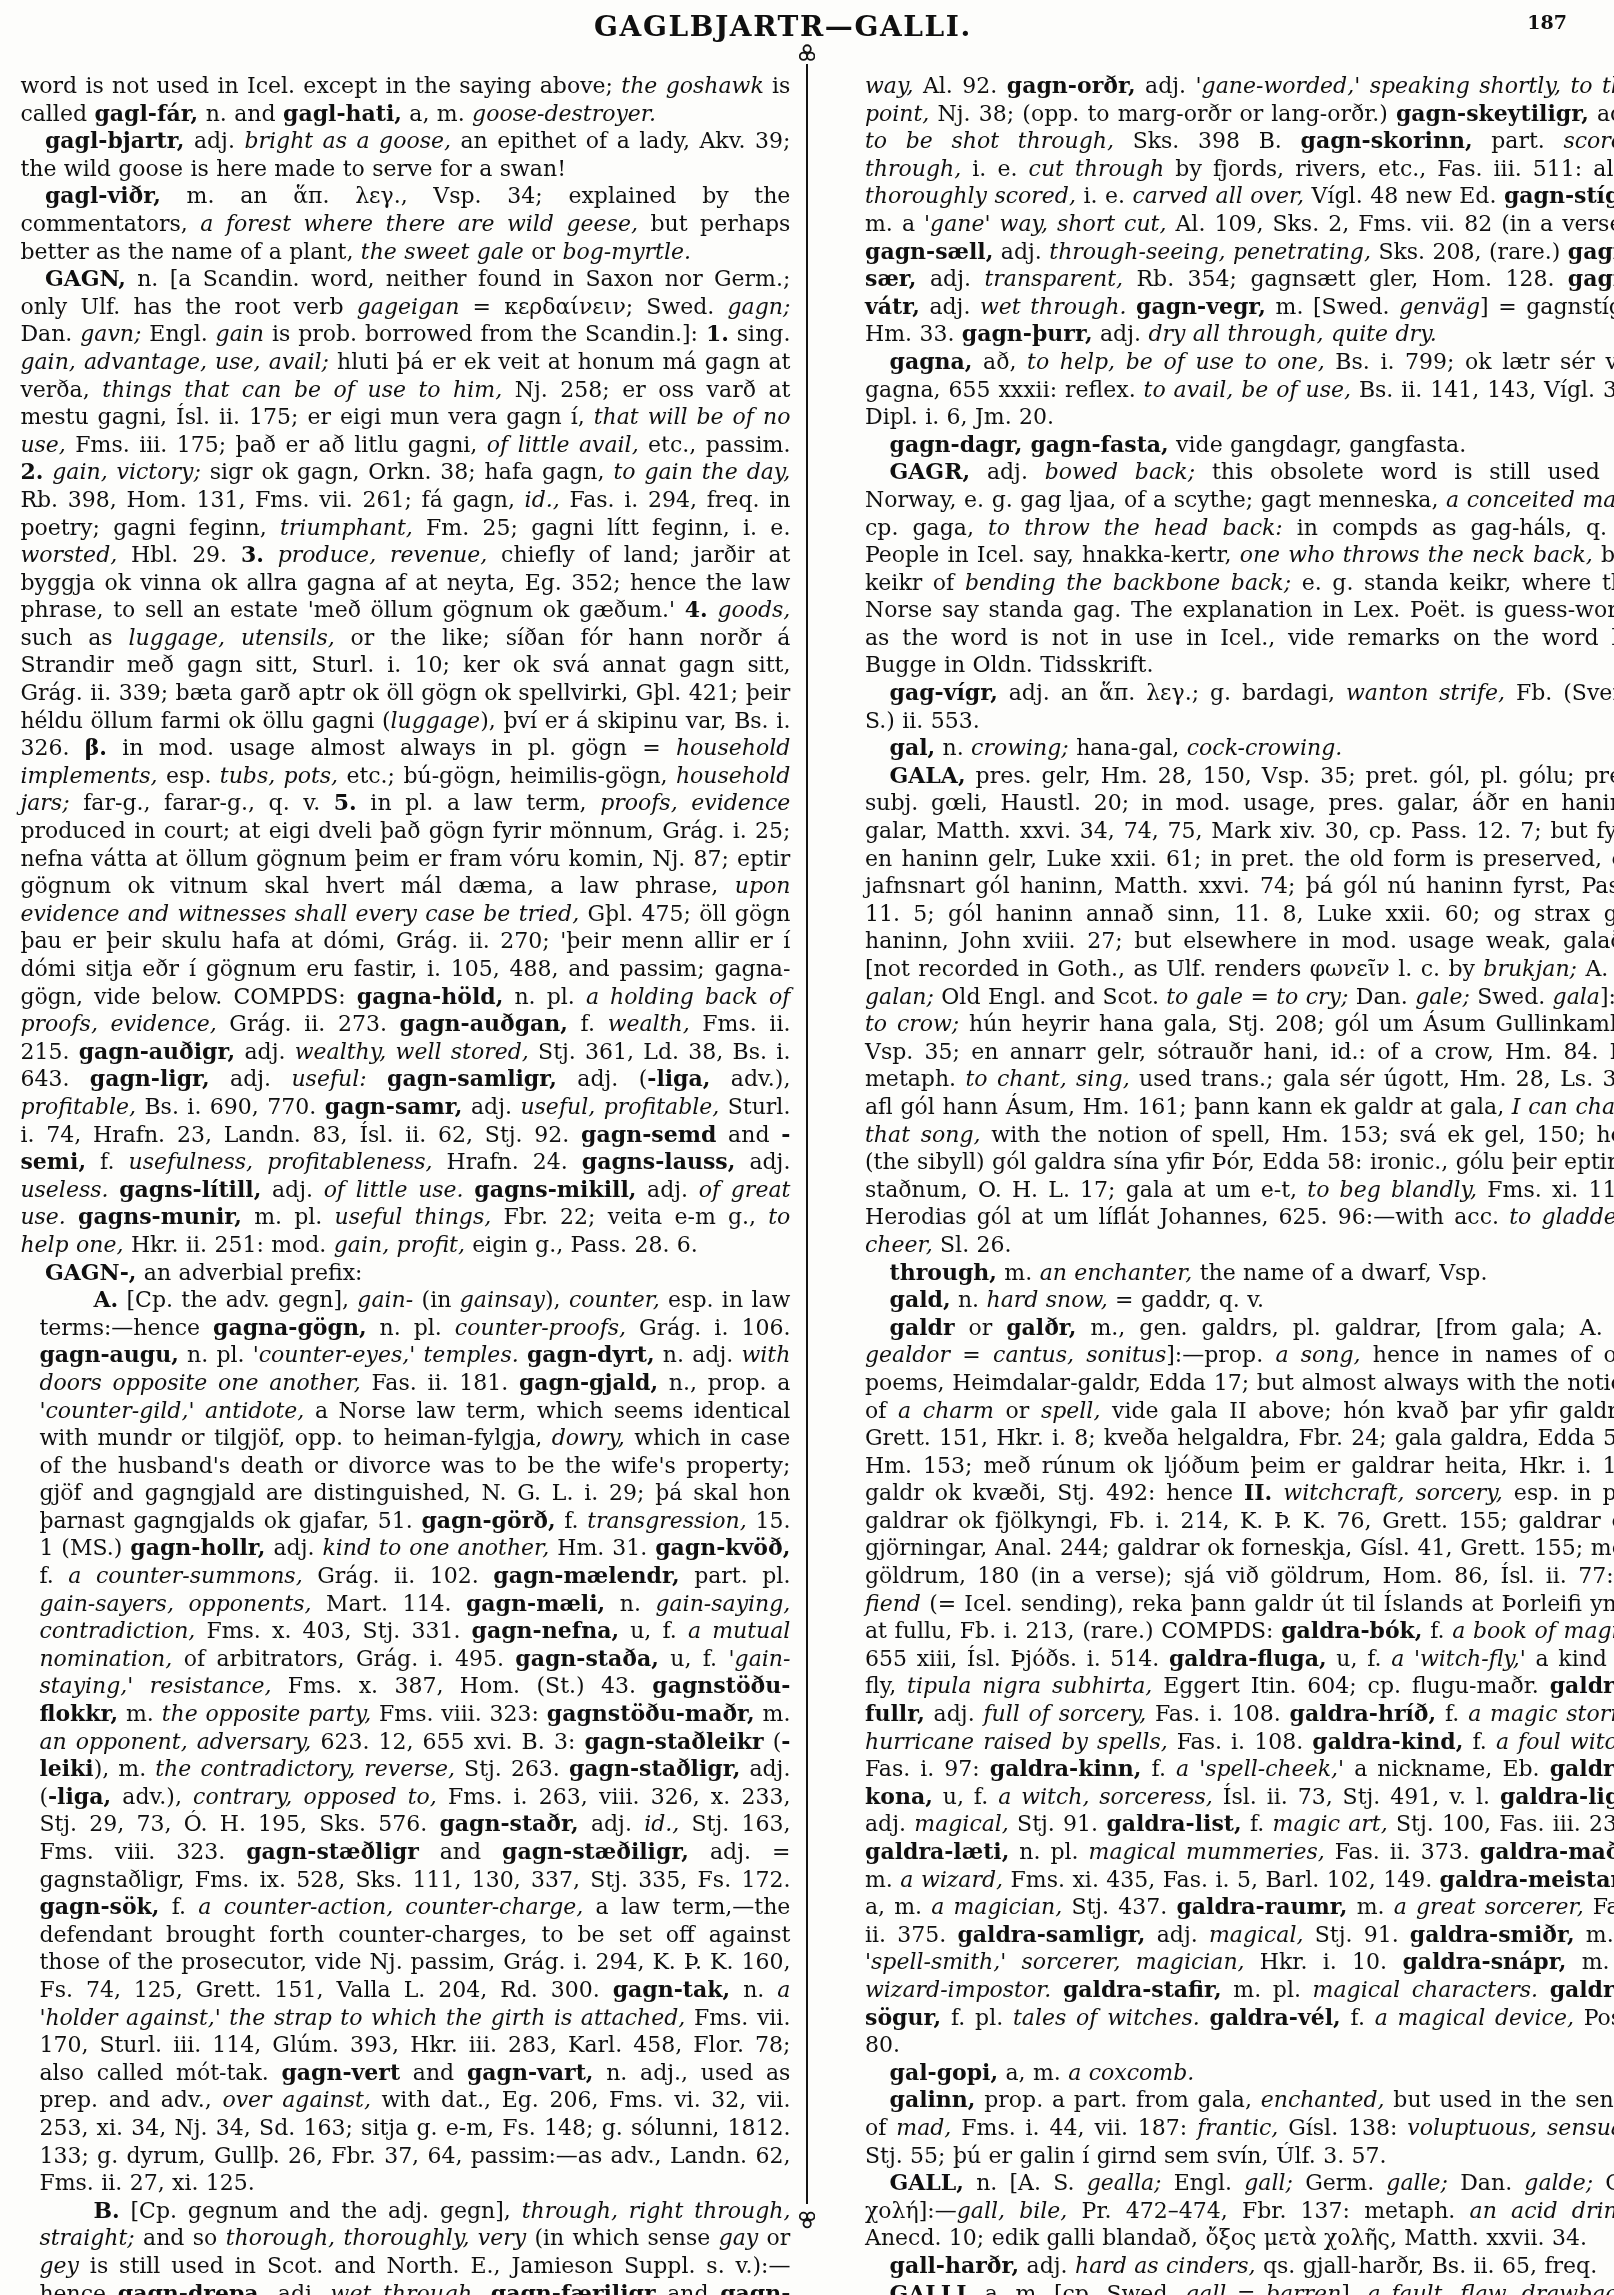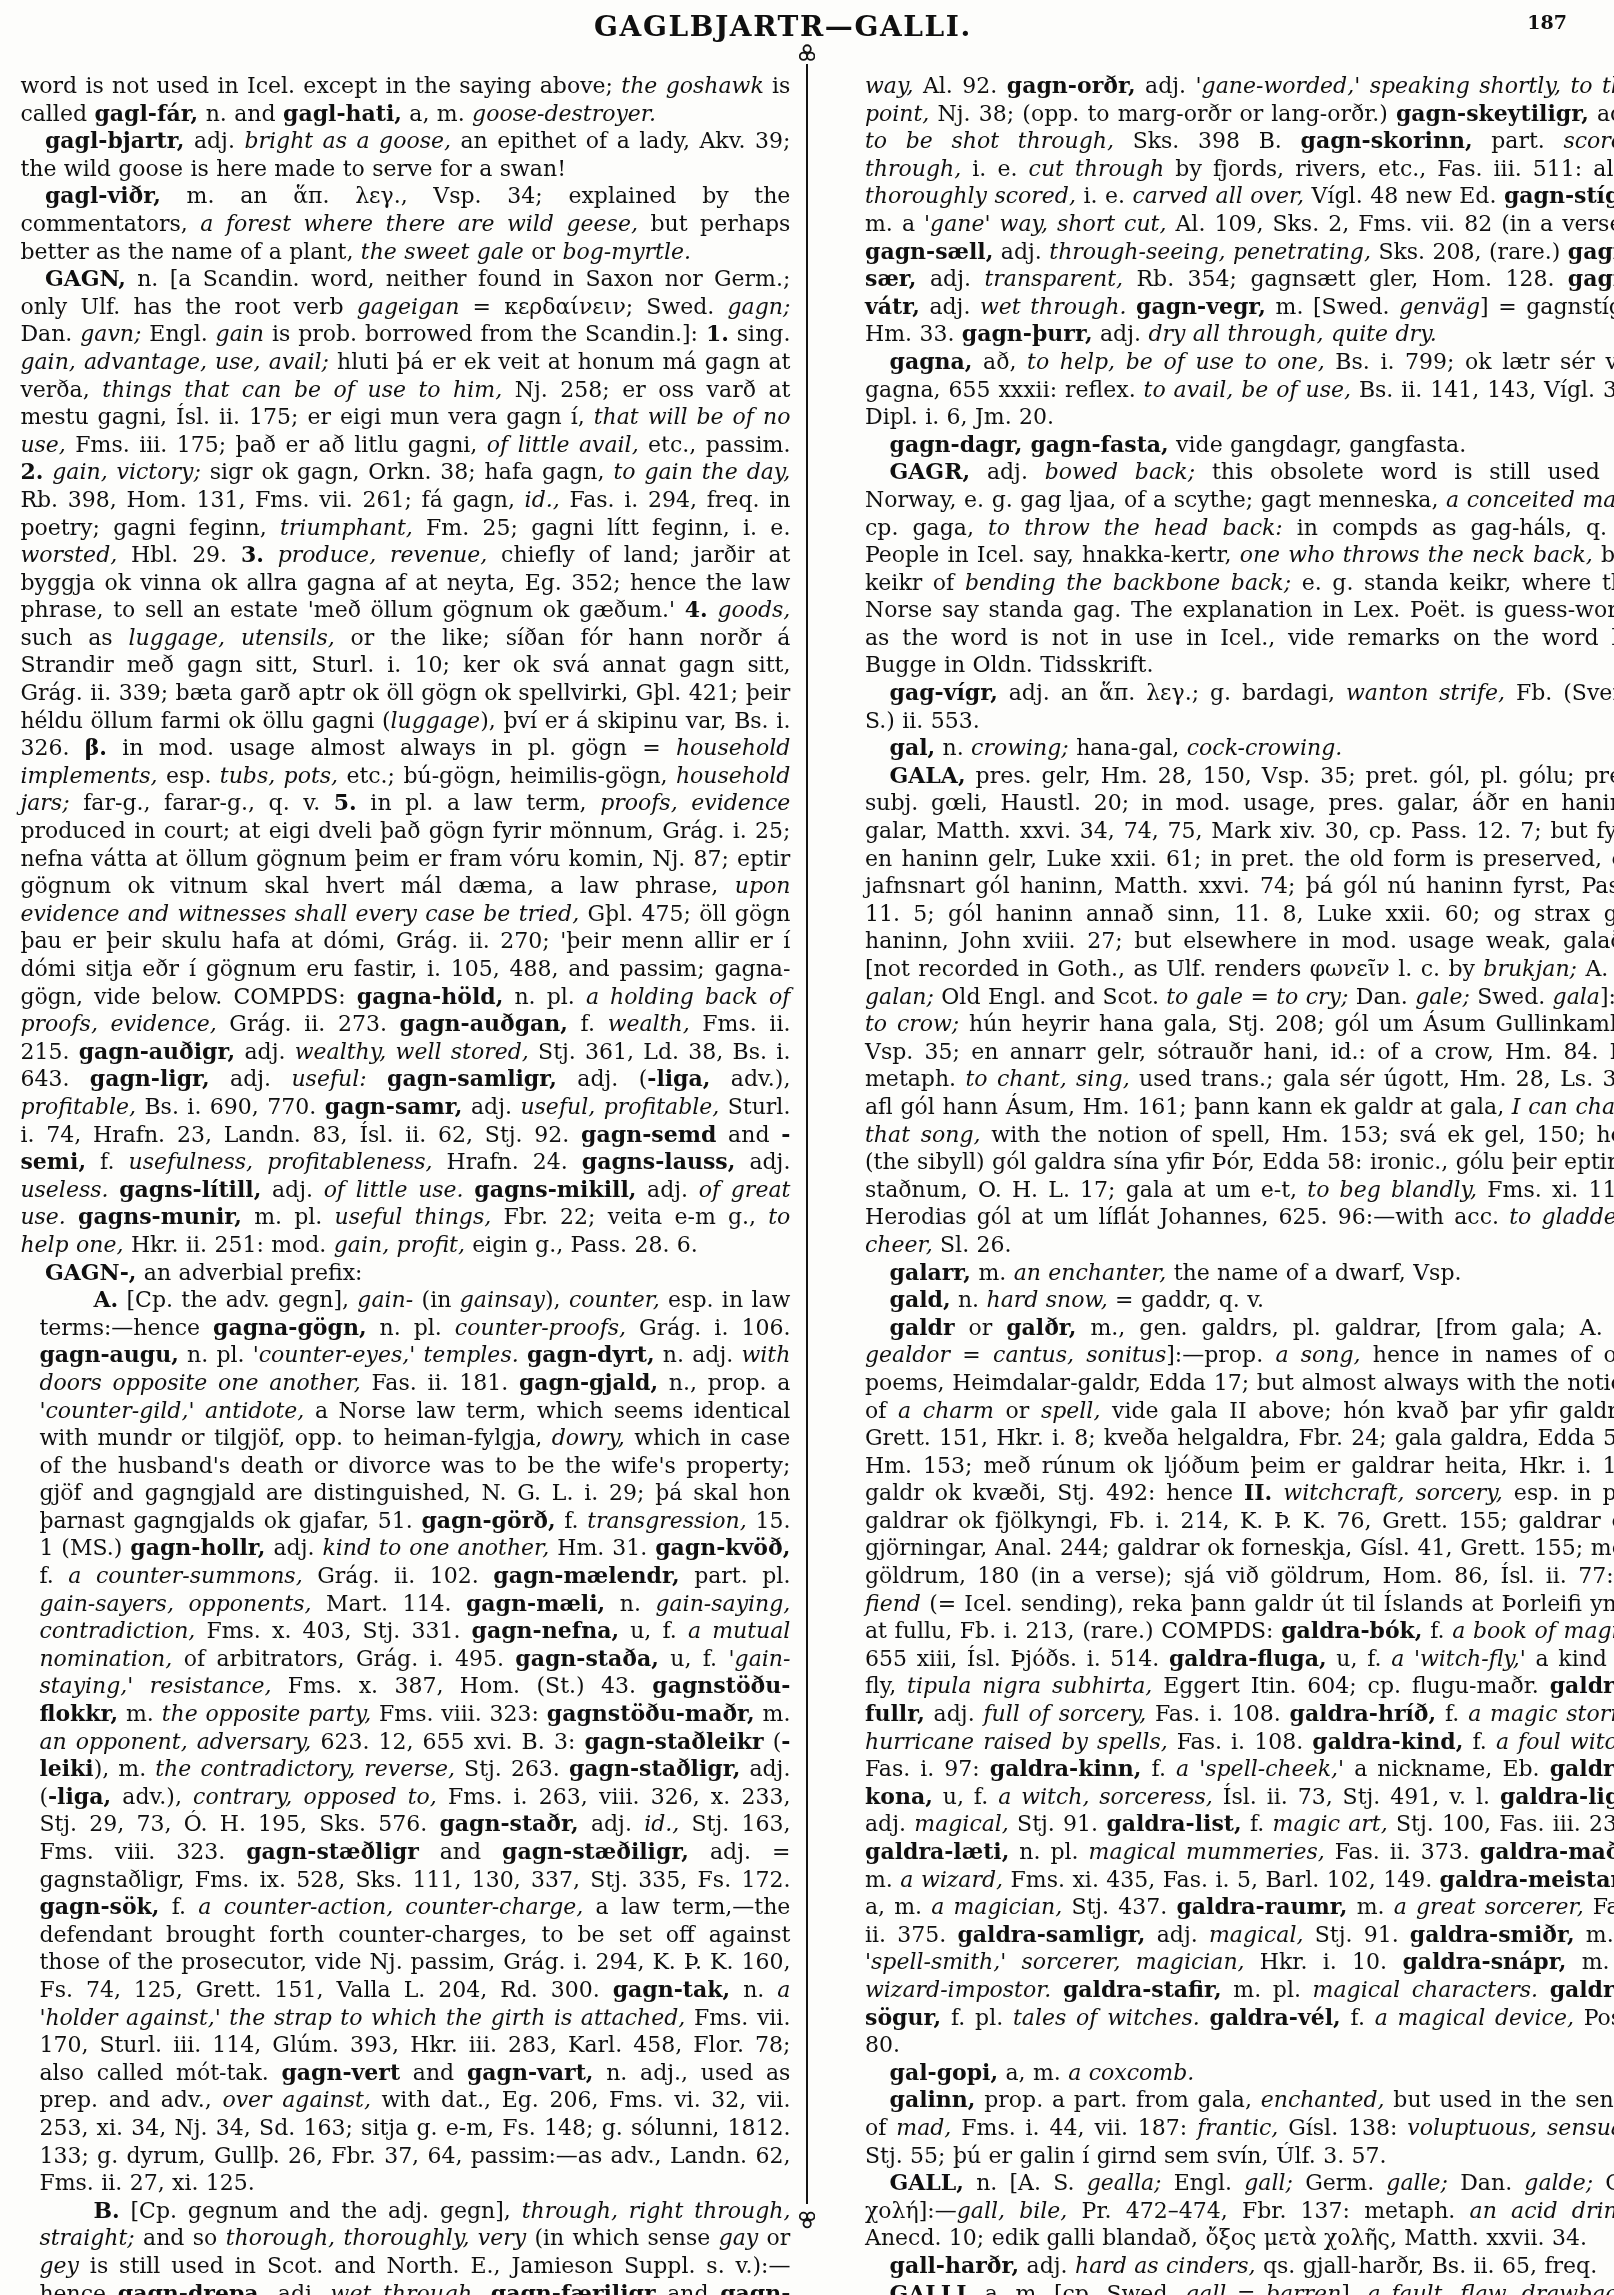--- a/index.html
+++ b/index.html
@@ -81,21 +81,21 @@
   </div>
 
   <div class="col col-right">
       <p class="cont"><i>way,</i> Al. 92. <b>gagn-orðr,</b> adj. '<i>gane-worded,</i>' <i>speaking shortly, to the point,</i> Nj. 38; (opp. to marg-orðr or lang-orðr.) <b>gagn-skeytiligr,</b> adj. <i>to be shot through,</i> Sks. 398 B. <b>gagn-skorinn,</b> part. <i>scored through,</i> i. e. <i>cut through</i> by fjords, rivers, etc., Fas. iii. 511: also <i>thoroughly scored,</i> i. e. <i>carved all over,</i> Vígl. 48 new Ed. <b>gagn-stígr,</b> m. a '<i>gane</i>' <i>way, short cut,</i> Al. 109, Sks. 2, Fms. vii. 82 (in a verse). <b>gagn-sæll,</b> adj. <i>through-seeing, penetrating,</i> Sks. 208, (rare.) <b>gagn-sær,</b> adj. <i>transparent,</i> Rb. 354; gagnsætt gler, Hom. 128. <b>gagn-vátr,</b> adj. <i>wet through.</i> <b>gagn-vegr,</b> m. [Swed. <i>genväg</i>] = gagnstígr, Hm. 33. <b>gagn-þurr,</b> adj. <i>dry all through, quite dry.</i></p>
       <p class="entry"><b>gagna,</b> að, <i>to help, be of use to one,</i> Bs. i. 799; ok lætr sér vel gagna, 655 xxxii: reflex. <i>to avail, be of use,</i> Bs. ii. 141, 143, Vígl. 30, Dipl. i. 6, Jm. 20.</p>
       <p class="entry"><b>gagn-dagr, gagn-fasta,</b> vide gangdagr, gangfasta.</p>
       <p class="entry"><b>GAGR,</b> adj. <i>bowed back;</i> this obsolete word is still used in Norway, e. g. gag ljaa, of a scythe; gagt menneska, <i>a conceited man;</i> cp. gaga, <i>to throw the head back:</i> in compds as gag-háls, q. v. People in Icel. say, hnakka-kertr, <i>one who throws the neck back,</i> but keikr of <i>bending the backbone back;</i> e. g. standa keikr, where the Norse say standa gag. The explanation in Lex. Poët. is guess-work, as the word is not in use in Icel., vide remarks on the word by Bugge in Oldn. Tidsskrift.</p>
       <p class="entry"><b>gag-vígr,</b> adj. an ἅπ. λεγ.; g. bardagi, <i>wanton strife,</i> Fb. (Sverr. S.) ii. 553.</p>
       <p class="entry"><b>gal,</b> n. <i>crowing;</i> hana-gal, <i>cock-crowing.</i></p>
       <p class="entry"><b>GALA,</b> pres. gelr, Hm. 28, 150, Vsp. 35; pret. gól, pl. gólu; pret. subj. gœli, Haustl. 20; in mod. usage, pres. galar, áðr en haninn galar, Matth. xxvi. 34, 74, 75, Mark xiv. 30, cp. Pass. 12. 7; but fyrr en haninn gelr, Luke xxii. 61; in pret. the old form is preserved, ok jafnsnart gól haninn, Matth. xxvi. 74; þá gól nú haninn fyrst, Pass. 11. 5; gól haninn annað sinn, 11. 8, Luke xxii. 60; og strax gól haninn, John xviii. 27; but elsewhere in mod. usage weak, galaði: [not recorded in Goth., as Ulf. renders φωνεῖν l. c. by <i>brukjan;</i> A. S. <i>galan;</i> Old Engl. and Scot. <i>to gale = to cry;</i> Dan. <i>gale;</i> Swed. <i>gala</i>]:—<i>to crow;</i> hún heyrir hana gala, Stj. 208; gól um Ásum Gullinkambi, Vsp. 35; en annarr gelr, sótrauðr hani, id.: of a crow, Hm. 84. <b>II.</b> metaph. <i>to chant, sing,</i> used trans.; gala sér úgott, Hm. 28, Ls. 31; afl gól hann Ásum, Hm. 161; þann kann ek galdr at gala, <i>I can chant that song,</i> with the notion of spell, Hm. 153; svá ek gel, 150; hón (the sibyll) gól galdra sína yfir Þór, Edda 58: ironic., gólu þeir eptir á staðnum, O. H. L. 17; gala at um e-t, <i>to beg blandly,</i> Fms. xi. 113; Herodias gól at um líflát Johannes, 625. 96:—with acc. <i>to gladden, cheer,</i> Sl. 26.</p>
-      <p class="entry"><b>galarr,</b> m. <i>an enchanter,</i> the name of a dwarf, Vsp.</p>
+      <p class="entry"><b>through,</b> m. <i>an enchanter,</i> the name of a dwarf, Vsp.</p>
       <p class="entry"><b>gald,</b> n. <i>hard snow,</i> = gaddr, q. v.</p>
       <p class="entry"><b>galdr</b> or <b>galðr,</b> m., gen. galdrs, pl. galdrar, [from gala; A. S. <i>gealdor</i> = <i>cantus, sonitus</i>]:—prop. <i>a song,</i> hence in names of old poems, Heimdalar-galdr, Edda 17; but almost always with the notion of <i>a charm</i> or <i>spell,</i> vide gala II above; hón kvað þar yfir galdra, Grett. 151, Hkr. i. 8; kveða helgaldra, Fbr. 24; gala galdra, Edda 58, Hm. 153; með rúnum ok ljóðum þeim er galdrar heita, Hkr. i. 11; galdr ok kvæði, Stj. 492: hence <b>II.</b> <i>witchcraft, sorcery,</i> esp. in pl.; galdrar ok fjölkyngi, Fb. i. 214, K. Þ. K. 76, Grett. 155; galdrar ok gjörningar, Anal. 244; galdrar ok forneskja, Gísl. 41, Grett. 155; með göldrum, 180 (in a verse); sjá við göldrum, Hom. 86, Ísl. ii. 77: <i>a fiend</i> (= Icel. sending), reka þann galdr út til Íslands at Þorleifi ynni at fullu, Fb. i. 213, (rare.) COMPDS: <b>galdra-bók,</b> f. <i>a book of magic,</i> 655 xiii, Ísl. Þjóðs. i. 514. <b>galdra-fluga,</b> u, f. <i>a</i> '<i>witch-fly,</i>' a kind of fly, <i>tipula nigra subhirta,</i> Eggert Itin. 604; cp. flugu-maðr. <b>galdra-fullr,</b> adj. <i>full of sorcery,</i> Fas. i. 108. <b>galdra-hríð,</b> f. <i>a magic storm, hurricane raised by spells,</i> Fas. i. 108. <b>galdra-kind,</b> f. <i>a foul witch,</i> Fas. i. 97: <b>galdra-kinn,</b> f. <i>a</i> '<i>spell-cheek,</i>' a nickname, Eb. <b>galdra-kona,</b> u, f. <i>a witch, sorceress,</i> Ísl. ii. 73, Stj. 491, v. l. <b>galdra-ligr,</b> adj. <i>magical,</i> Stj. 91. <b>galdra-list,</b> f. <i>magic art,</i> Stj. 100, Fas. iii. 237. <b>galdra-læti,</b> n. pl. <i>magical mummeries,</i> Fas. ii. 373. <b>galdra-maðr,</b> m. <i>a wizard,</i> Fms. xi. 435, Fas. i. 5, Barl. 102, 149. <b>galdra-meistari,</b> a, m. <i>a magician,</i> Stj. 437. <b>galdra-raumr,</b> m. <i>a great sorcerer,</i> Fas. ii. 375. <b>galdra-samligr,</b> adj. <i>magical,</i> Stj. 91. <b>galdra-smiðr,</b> m. <i>a</i> '<i>spell-smith,</i>' <i>sorcerer, magician,</i> Hkr. i. 10. <b>galdra-snápr,</b> m. <i>a wizard-impostor.</i> <b>galdra-stafir,</b> m. pl. <i>magical characters.</i> <b>galdra-sögur,</b> f. pl. <i>tales of witches.</i> <b>galdra-vél,</b> f. <i>a magical device,</i> Post. 80.</p>
       <p class="entry"><b>gal-gopi,</b> a, m. <i>a coxcomb.</i></p>
       <p class="entry"><b>galinn,</b> prop. a part. from gala, <i>enchanted,</i> but used in the sense of <i>mad,</i> Fms. i. 44, vii. 187: <i>frantic,</i> Gísl. 138: <i>voluptuous, sensual,</i> Stj. 55; þú er galin í girnd sem svín, Úlf. 3. 57.</p>
       <p class="entry"><b>GALL,</b> n. [A. S. <i>gealla;</i> Engl. <i>gall;</i> Germ. <i>galle;</i> Dan. <i>galde;</i> Gr. χολή]:—<i>gall, bile,</i> Pr. 472–474, Fbr. 137: metaph. <i>an acid drink,</i> Anecd. 10; edik galli blandað, ὄξος μετὰ χολῆς, Matth. xxvii. 34.</p>
       <p class="entry"><b>gall-harðr,</b> adj. <i>hard as cinders,</i> qs. gjall-harðr, Bs. ii. 65, freq.</p>
       <p class="entry"><b>GALLI,</b> a, m. [cp. Swed. <i>gall = barren</i>], <i>a fault, flaw, drawback,</i> Hm. 134, freq. in mod. usage (ár-galli, q. v.); hence <b>galla-lauss,</b> adj. <i>faultless,</i></p>
     </div>
 
 </div>

